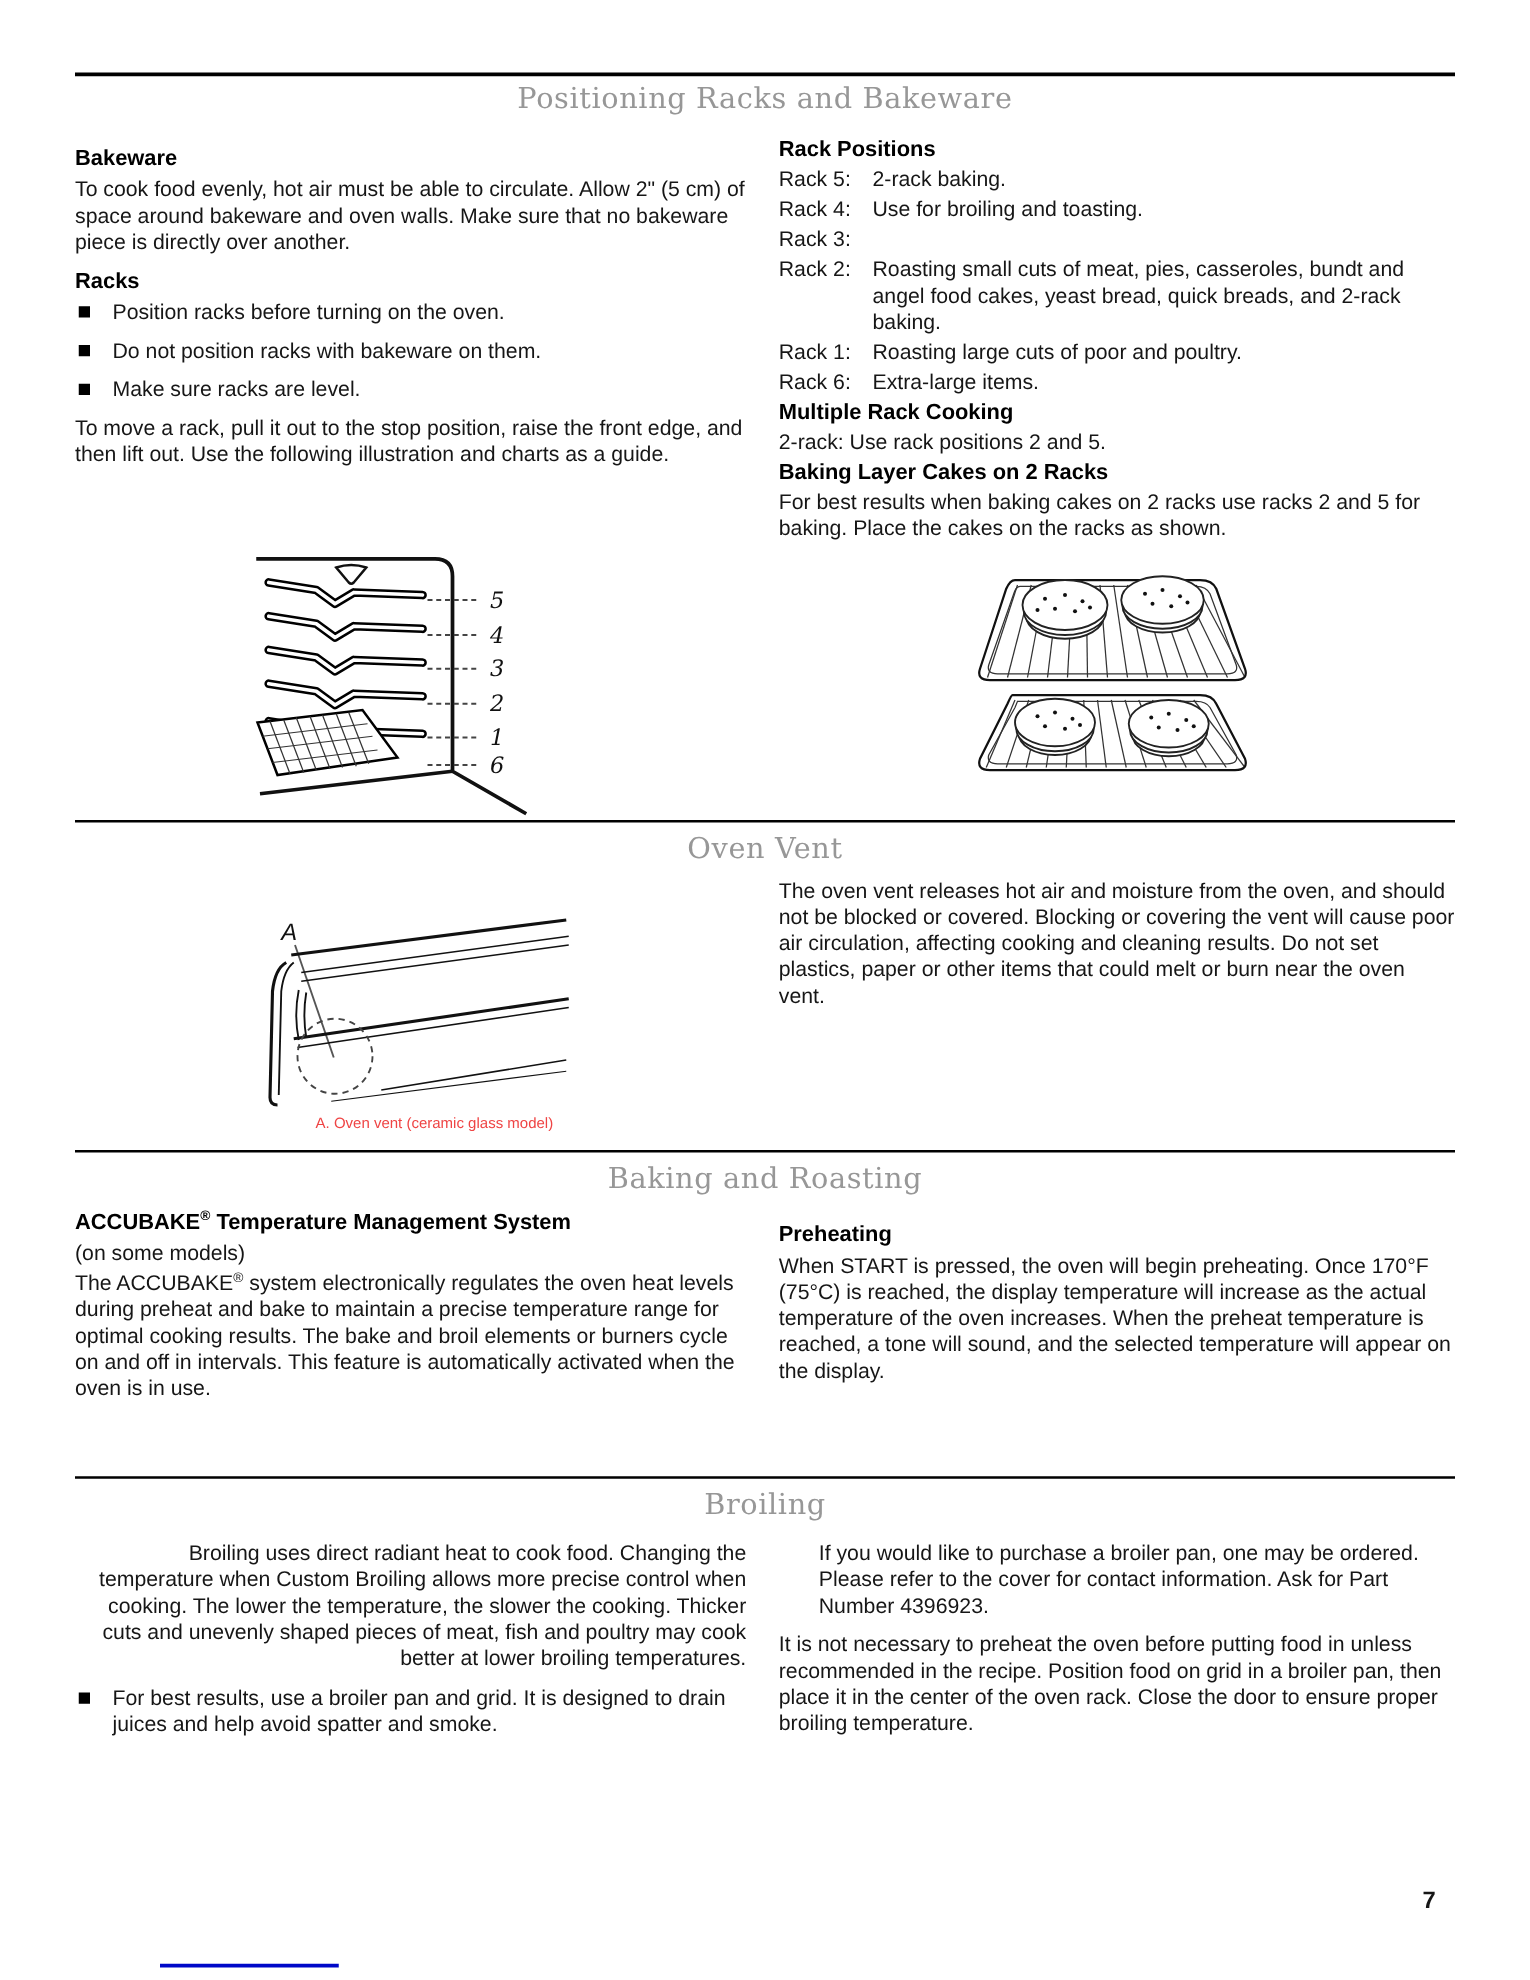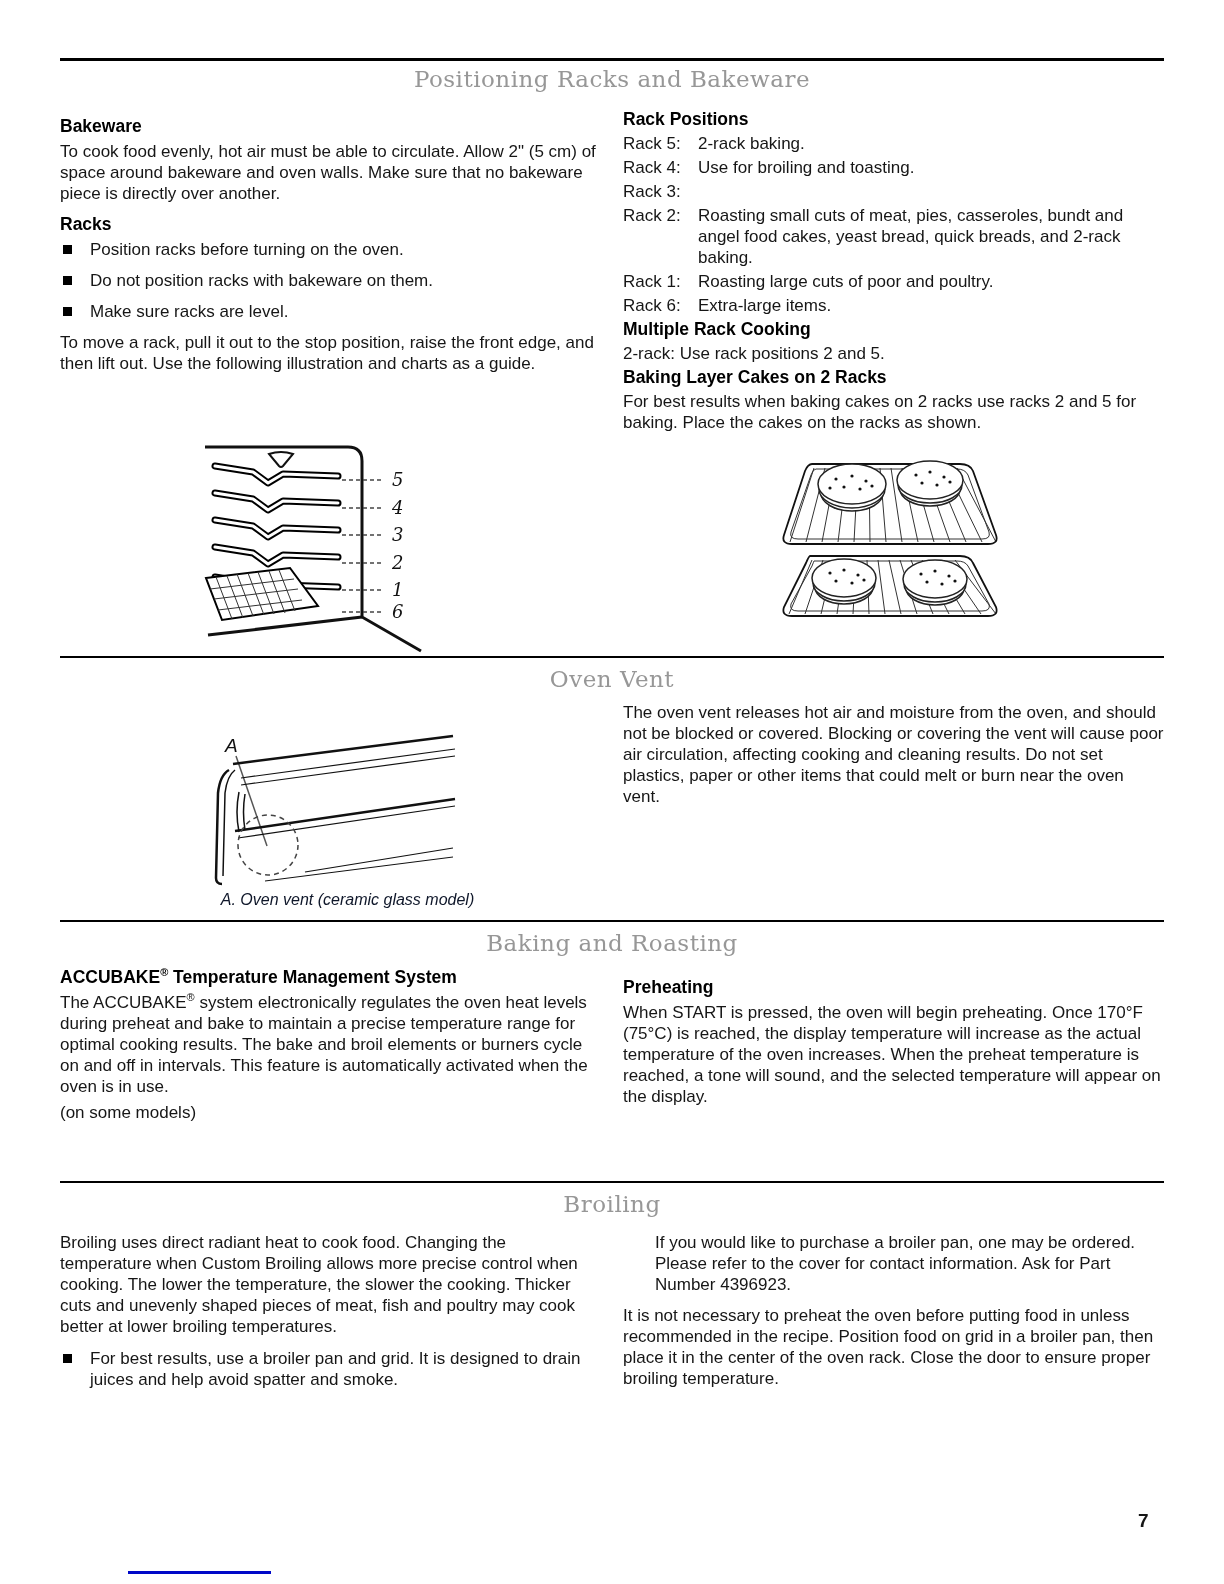--- a/index.html
+++ b/index.html
@@ -18,21 +18,21 @@
   .bullet-sq{flex:0 0 9px;width:9px;height:9px;background:#000;margin:6px 0 0 3px;}
   .bullet-text{padding-left:18px;}
   .rp-row{display:flex;margin:0 0 3px 0;}
   .rp-label{flex:0 0 75px;}
   .rp-text{flex:1;}
   .tight h3{margin:3px 0 3px 0;}
   .tight p{margin:0 0 3px 0;}
   .sup{font-size:11px;vertical-align:super;line-height:0;}
   .illus{position:absolute;}
   .caption{position:absolute;left:205px;top:891px;width:285px;text-align:center;
-       font-style:italic;font-size:16px;color:#0f172a;}
+       font-size:12px;color:#ef4444;}
   .pagenum{position:absolute;left:1138px;top:1510px;font-size:19px;font-weight:bold;}
   .blue-line{position:absolute;left:128px;top:1571px;width:143px;height:3px;background:#0008c8;}
   .indent30{padding-left:32px;}
   svg .tube-o{stroke:#000;stroke-width:7;fill:none;stroke-linejoin:round;stroke-linecap:round;}
   svg .tube-i{stroke:#fff;stroke-width:3;fill:none;stroke-linejoin:round;stroke-linecap:round;}
   svg .ln{stroke:#111;fill:none;}
   svg .thin{stroke:#333;stroke-width:1;fill:none;}
   svg .num{font-family:"DejaVu Serif",serif;font-style:italic;font-size:18px;fill:#111;}
   svg .dash{stroke:#444;stroke-width:1.5;stroke-dasharray:4,3;fill:none;}
 </style>
@@ -254,34 +254,34 @@
 
   <div class="col" style="left:623px;top:702px;width:542px;">
     <p>The oven vent releases hot air and moisture from the oven, and should not be blocked or covered. Blocking or covering the vent will cause poor air circulation, affecting cooking and cleaning results. Do not set plastics, paper or other items that could melt or burn near the oven vent.</p>
   </div>
 
   <div class="rule" style="top:920px;"></div>
   <div class="sec-title" style="top:930px;">Baking and Roasting</div>
 
   <div class="col" style="left:60px;top:967px;">
     <h3 class="first"><span>ACCUBAKE</span><span class="sup">®</span><span> Temperature Management System</span></h3>
+    <p style="margin-bottom:3px;">(on some models)</p>
     <p><span>The ACCUBAKE</span><span class="sup">®</span><span> system electronically regulates the oven heat levels during preheat and bake to maintain a precise temperature range for optimal cooking results. The bake and broil elements or burners cycle on and off in intervals. This feature is automatically activated when the oven is in use.</span></p>
-    <p style="margin-bottom:3px;">(on some models)</p>
   </div>
 
   <div class="col" style="left:623px;top:967px;width:542px;">
     <h3>Preheating</h3>
     <p>When START is pressed, the oven will begin preheating. Once 170°F (75°C) is reached, the display temperature will increase as the actual temperature of the oven increases. When the preheat temperature is reached, a tone will sound, and the selected temperature will appear on the display.</p>
   </div>
 
   <div class="rule" style="top:1181px;"></div>
   <div class="sec-title" style="top:1191px;">Broiling</div>
 
   <div class="col" style="left:60px;top:1232px;">
-    <p style="margin-bottom:11px;">Broiling uses direct radiant heat to cook food. Changing the temperature when Custom Broiling allows more precise control when cooking. The lower the temperature, the slower the cooking. Thicker cuts and unevenly shaped pieces of meat, fish and poultry may cook better at lower broiling temperatures.</p>
+    <p style="margin-bottom:11px;text-align:right;">Broiling uses direct radiant heat to cook food. Changing the temperature when Custom Broiling allows more precise control when cooking. The lower the temperature, the slower the cooking. Thicker cuts and unevenly shaped pieces of meat, fish and poultry may cook better at lower broiling temperatures.</p>
     <div class="bullet-row">
       <span class="bullet-sq"></span>
       <span class="bullet-text">For best results, use a broiler pan and grid. It is designed to drain juices and help avoid spatter and smoke.</span>
       </div>
   </div>
 
   <div class="col" style="left:623px;top:1232px;width:542px;">
     <p class="indent30" style="margin-bottom:10px;">If you would like to purchase a broiler pan, one may be ordered. Please refer to the cover for contact information. Ask for Part Number 4396923.</p>
     <p>It is not necessary to preheat the oven before putting food in unless recommended in the recipe. Position food on grid in a broiler pan, then place it in the center of the oven rack. Close the door to ensure proper broiling temperature.</p>
   </div>

